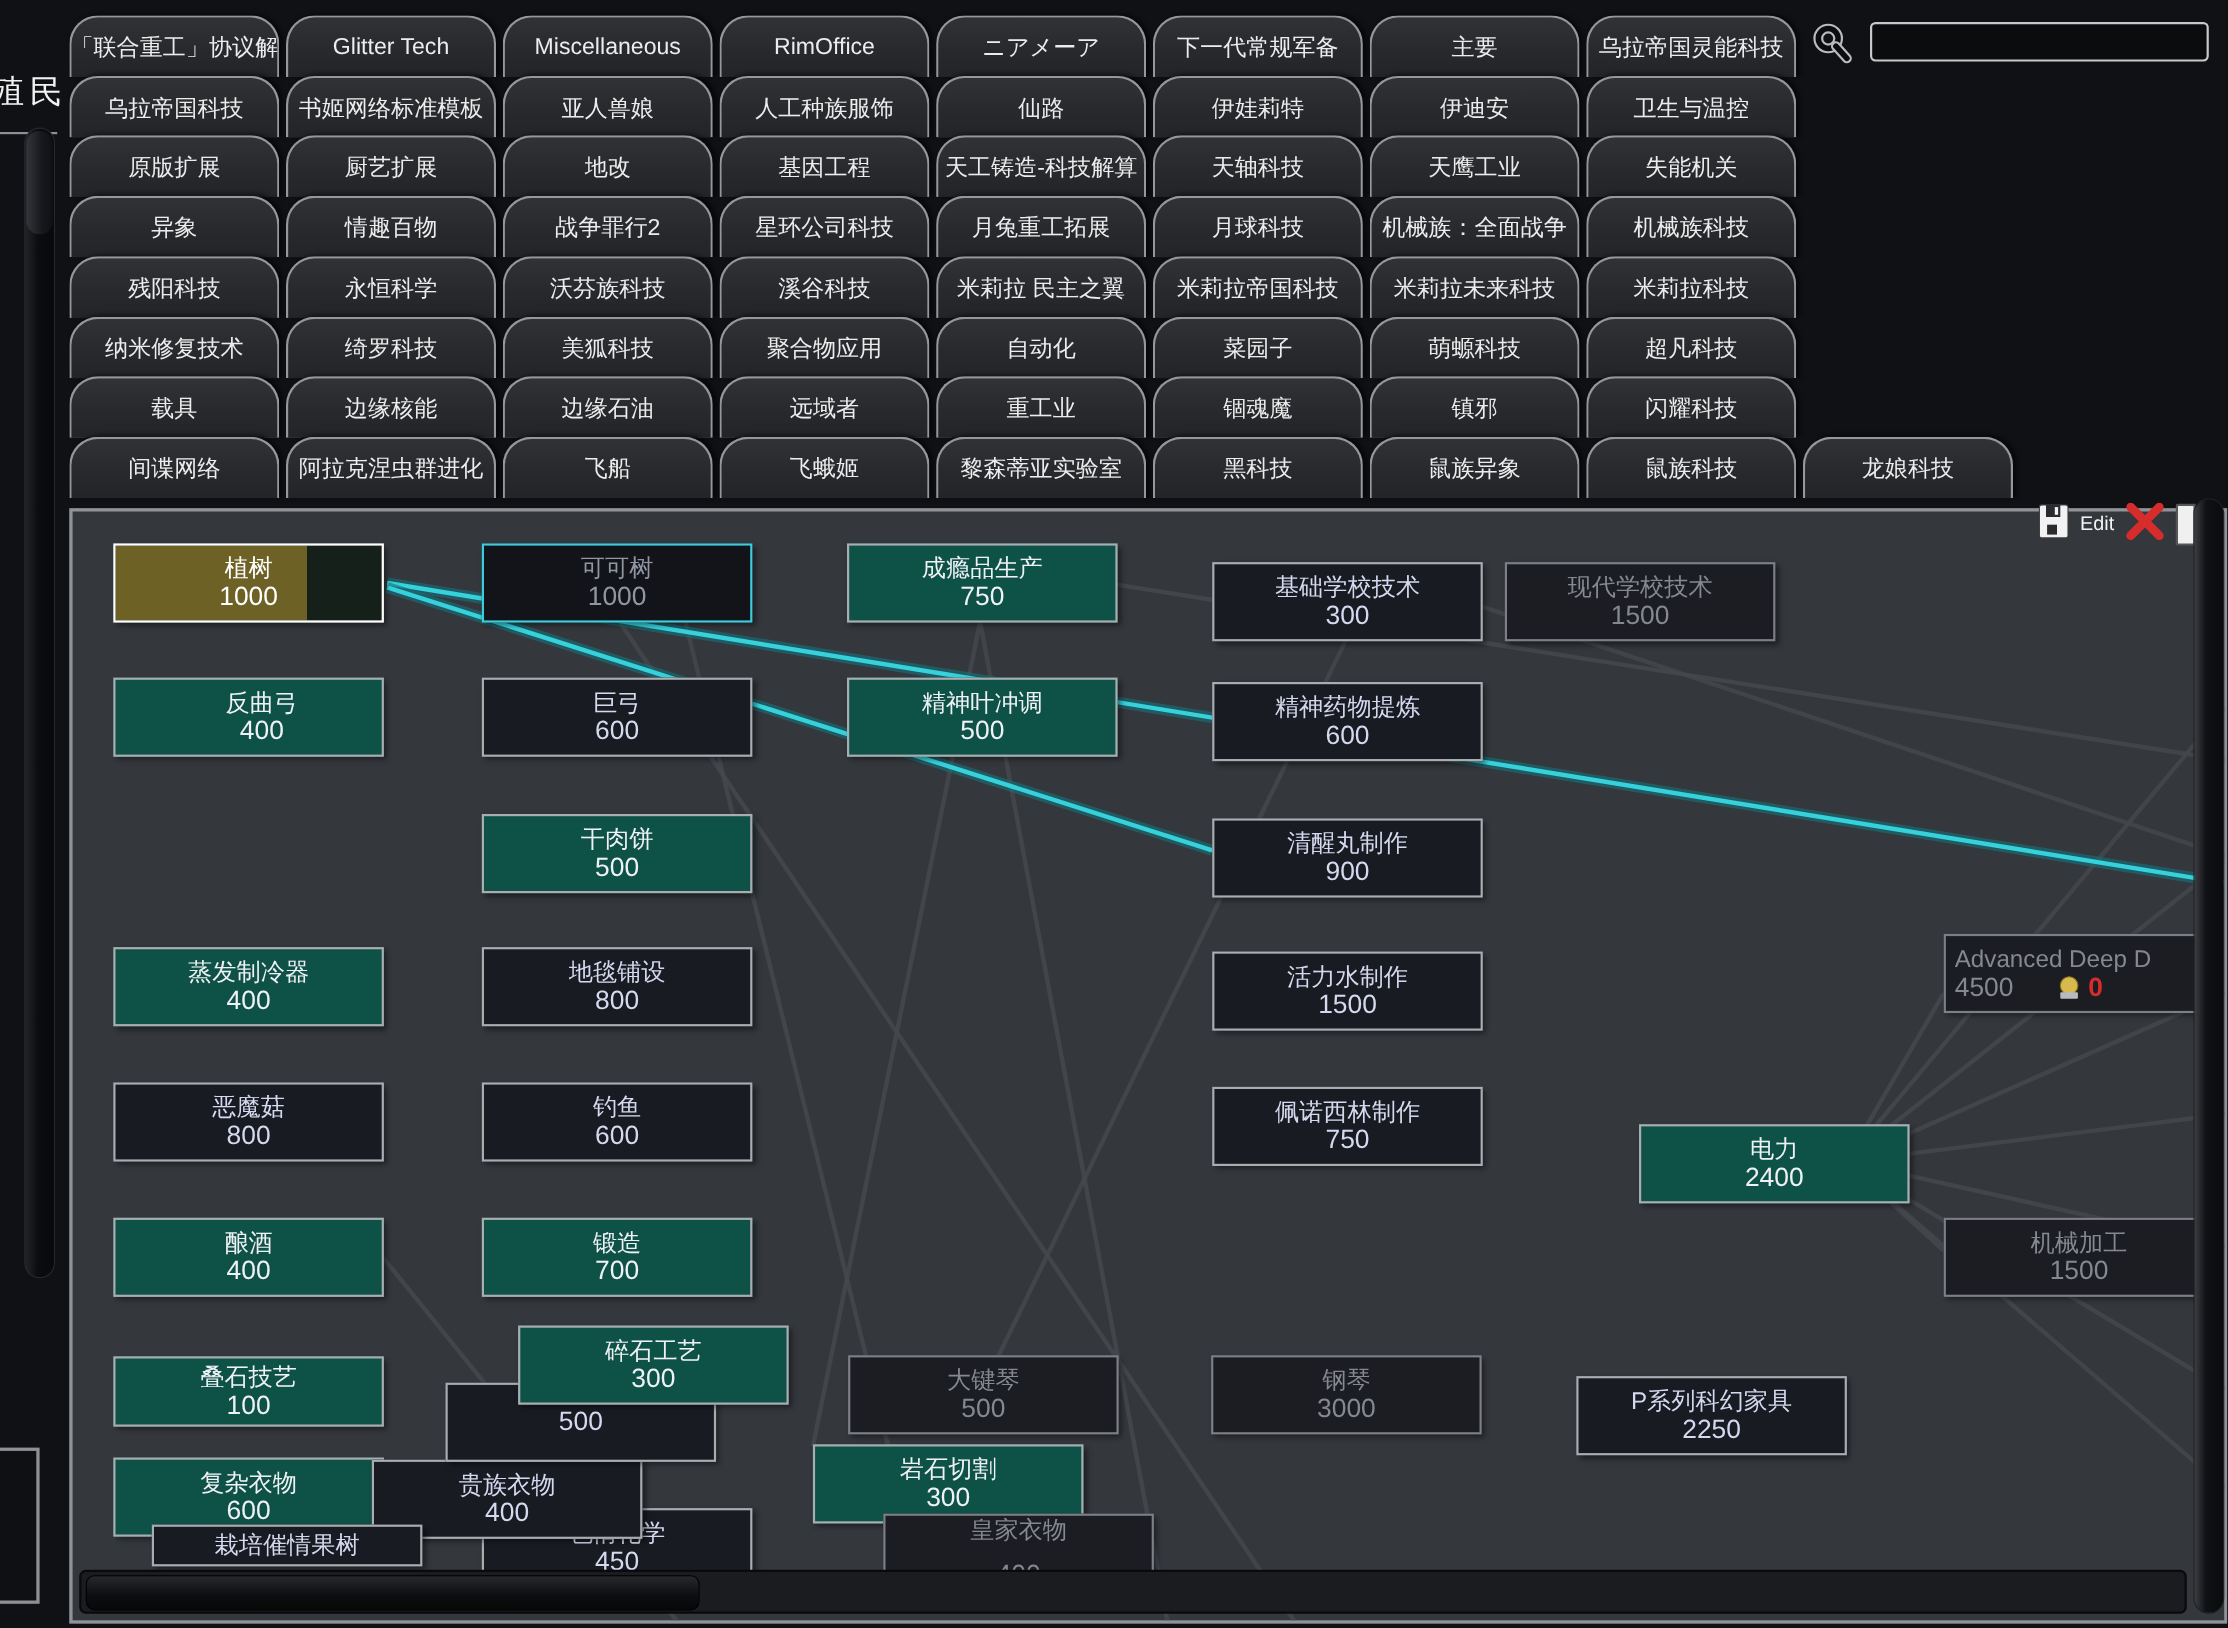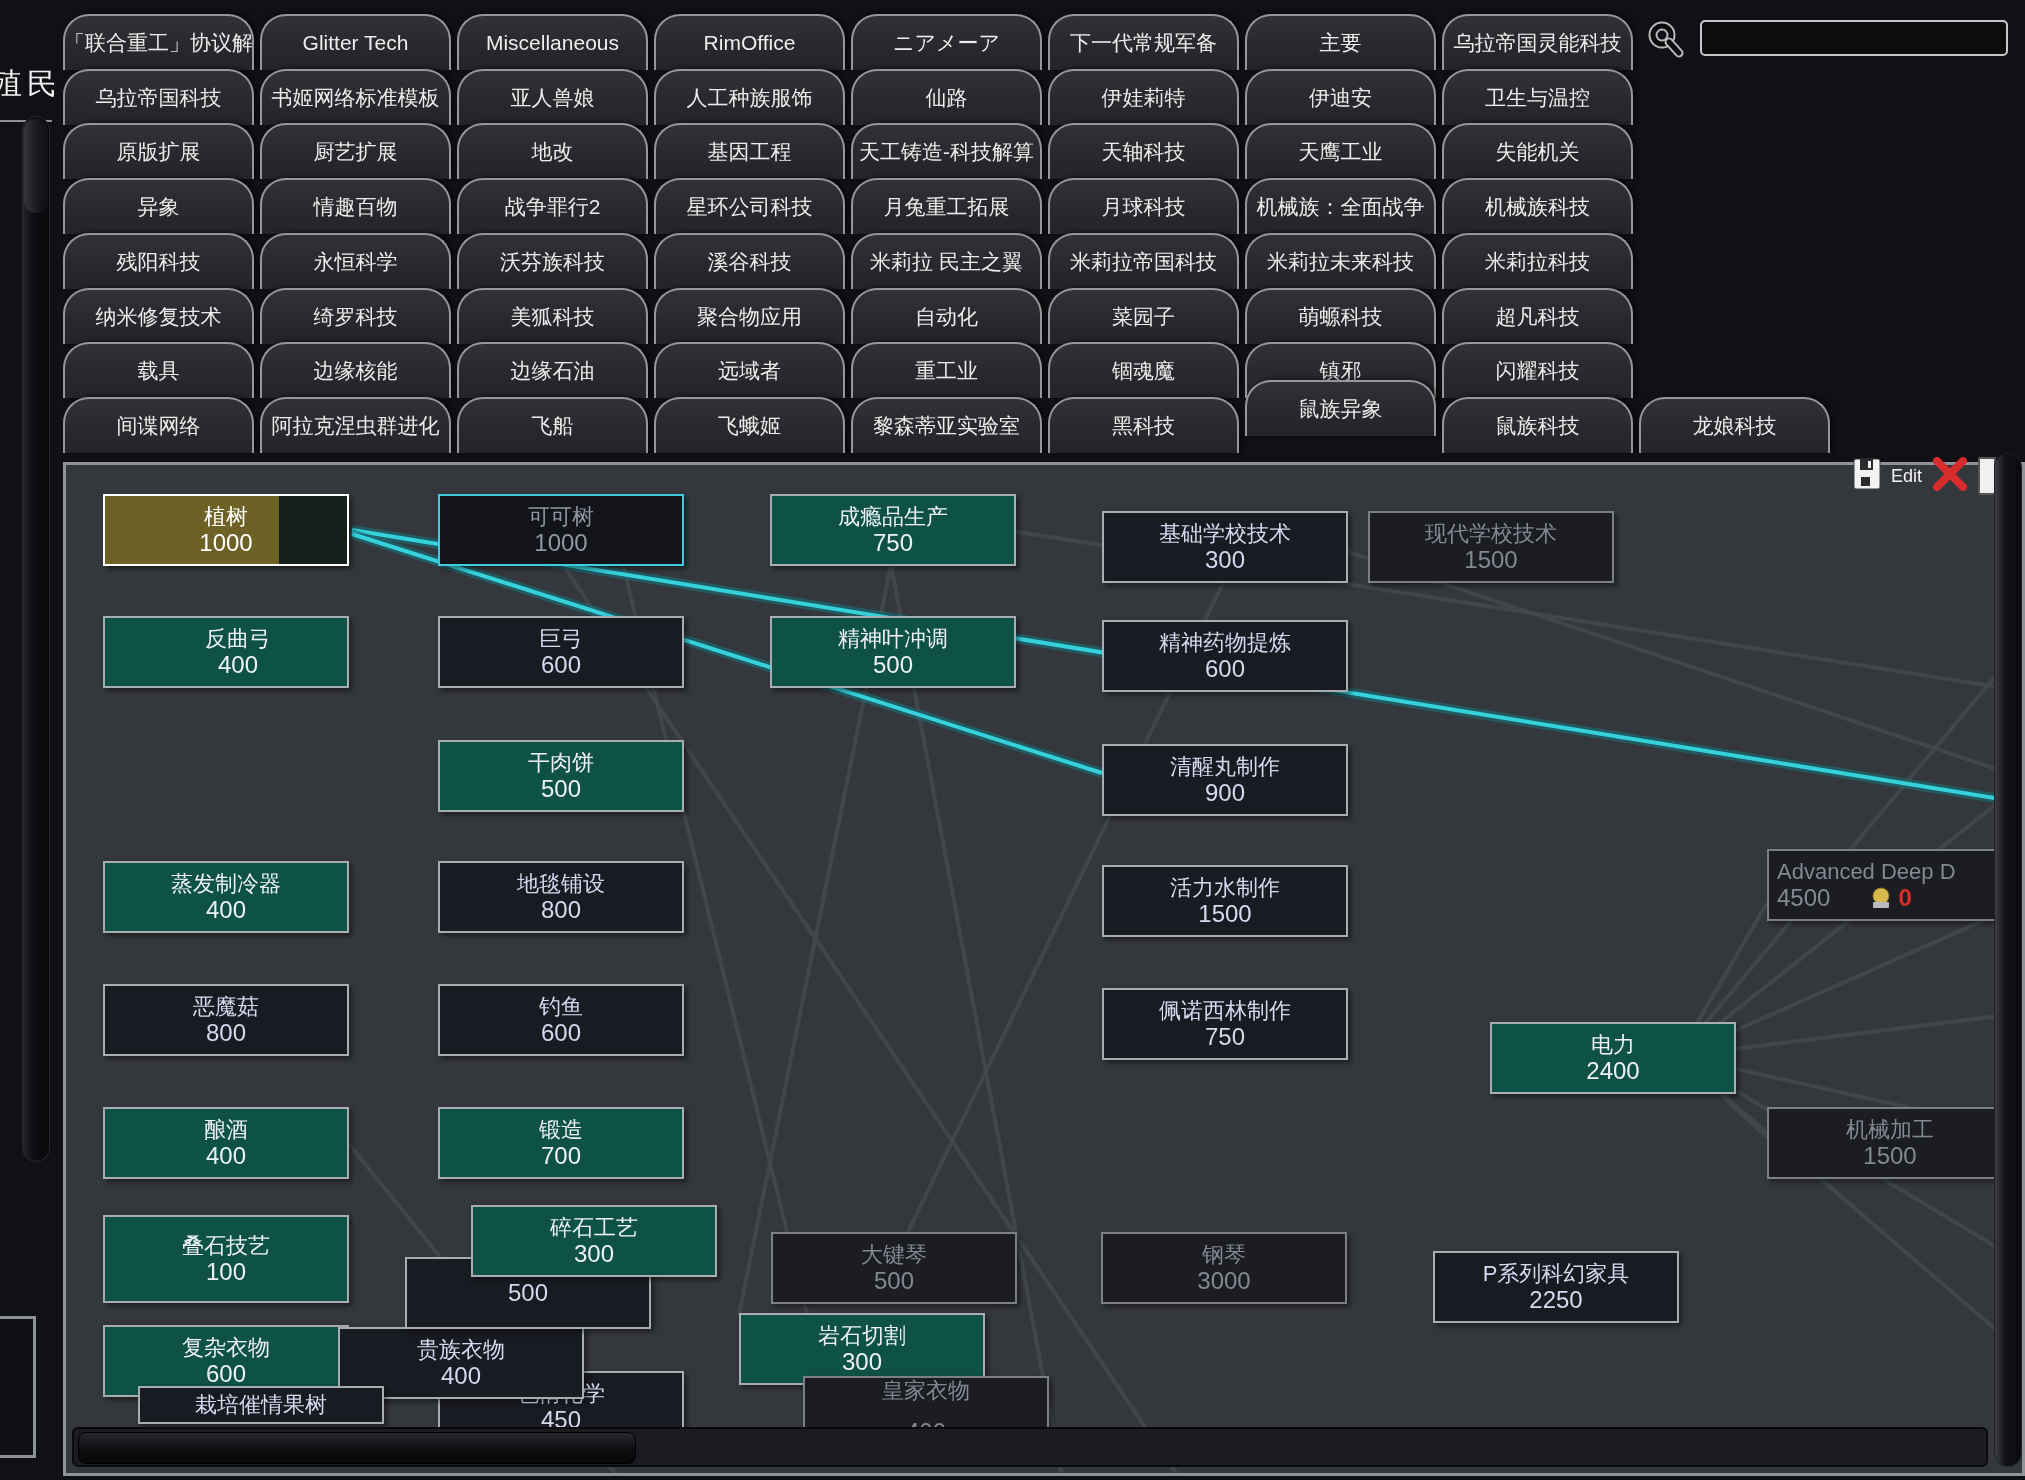--- a/index.html
+++ b/index.html
@@ -122,21 +122,21 @@
       <div class="tab" style="left: 851px; top: 342px;">重工业</div>
       <div class="tab" style="left: 1048px; top: 342px;">锢魂魔</div>
       <div class="tab" style="left: 1245px; top: 342px;">镇邪</div>
       <div class="tab" style="left: 1442px; top: 342px;">闪耀科技</div>
       <div class="tab" style="left: 63px; top: 397px;">间谍网络</div>
       <div class="tab" style="left: 260px; top: 397px;">阿拉克涅虫群进化</div>
       <div class="tab" style="left: 457px; top: 397px;">飞船</div>
       <div class="tab" style="left: 654px; top: 397px;">飞蛾姬</div>
       <div class="tab" style="left: 851px; top: 397px;">黎森蒂亚实验室</div>
       <div class="tab" style="left: 1048px; top: 397px;">黑科技</div>
-      <div class="tab" style="left: 1245px; top: 380px; font-family: Liberation Mono, monospace;">鼠族异象</div>
+      <div class="tab" style="left: 1245px; top: 397px; font-family: Liberation Mono, monospace;">鼠族异象</div>
       <div class="tab" style="left: 1442px; top: 397px;">鼠族科技</div>
       <div class="tab" style="left: 1639px; top: 397px;">龙娘科技</div>
     </div>
 
   <span class="search-icon">
     <svg width="40" height="40" viewBox="0 0 40 40">
       <circle cx="16" cy="15" r="9" fill="none" stroke="#b9babd" stroke-width="9"></circle>
       <circle cx="16" cy="15" r="9" fill="none" stroke="#0b0c0e" stroke-width="5"></circle>
       <line x1="23" y1="22" x2="33" y2="33" stroke="#b9babd" stroke-width="9" stroke-linecap="round"></line>
       <line x1="23" y1="22" x2="33" y2="33" stroke="#0b0c0e" stroke-width="5" stroke-linecap="round"></line>
@@ -299,21 +299,21 @@
           <div class="c">
             <span>700</span>
           </div>
         </div>
         <div class="node locked" style="left: 1701px; top: 642px; width: 246px; height: 72px; z-index: 3;">
           <div class="t">机械加工</div>
           <div class="c">
             <span>1500</span>
           </div>
         </div>
-        <div class="node done" style="left: 37px; top: 750px; width: 246px; height: 88px; z-index: 3;">
+        <div class="node done" style="left: 37px; top: 768px; width: 246px; height: 64px; z-index: 3;">
           <div class="t">叠石技艺</div>
           <div class="c">
             <span>100</span>
           </div>
         </div>
         <div class="node avail" style="left: 339px; top: 792px; width: 246px; height: 72px; z-index: 5;">
           <div class="t"></div>
           <div class="c">
             <span>500</span>
           </div>

